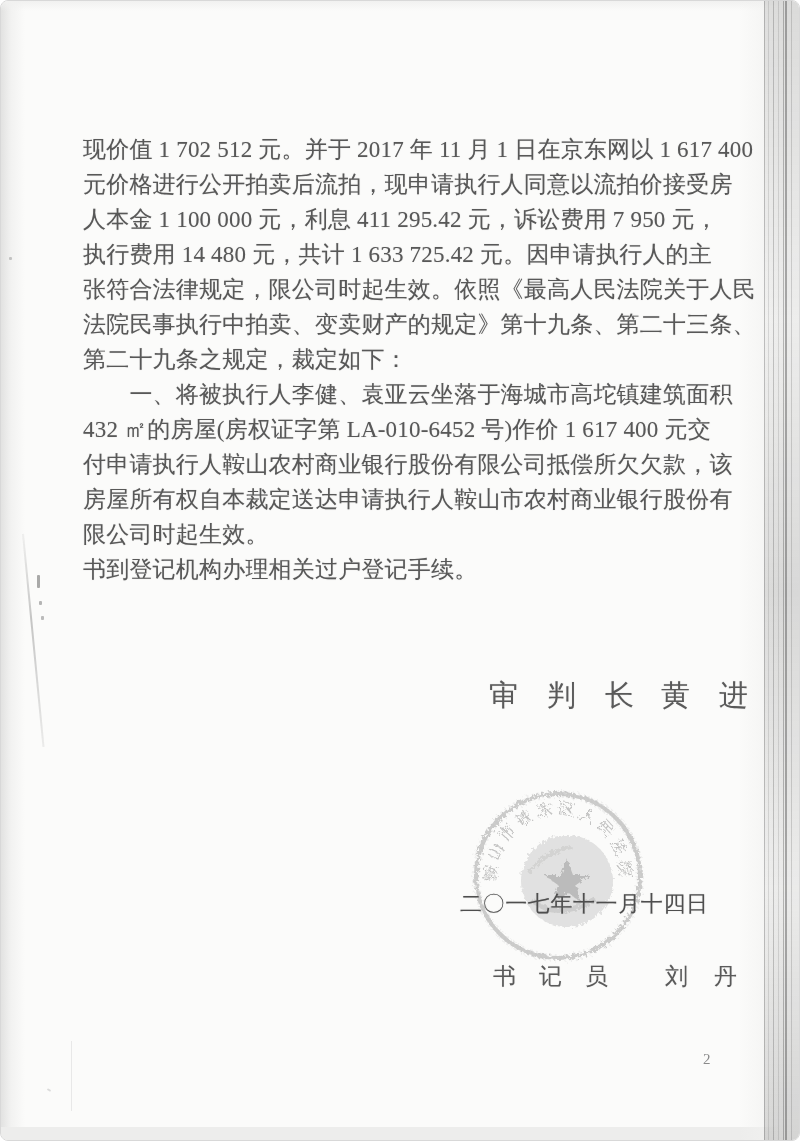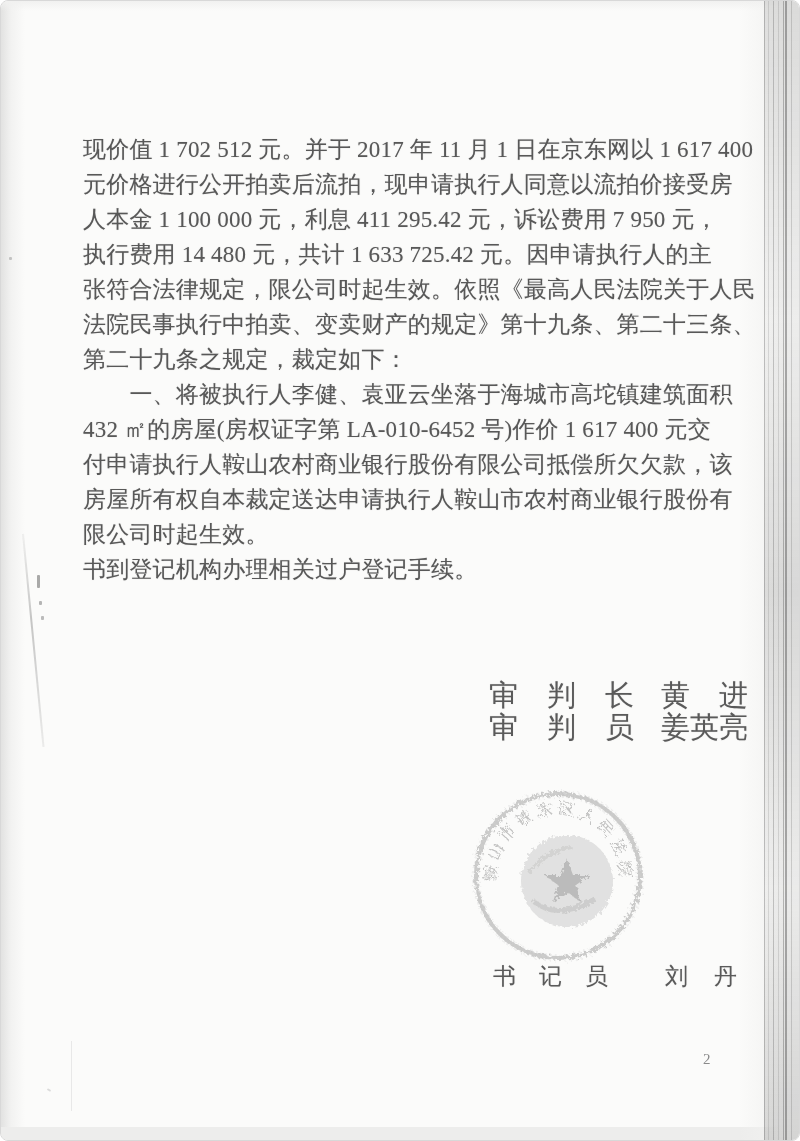--- a/index.html
+++ b/index.html
@@ -125,23 +125,20 @@
       <div class="line">书到登记机构办理相关过户登记手续。</div>
     </div>
 
   <div class="signatures">
 
       <div class="sig-row">
         <span class="sig-role">审　判　长</span><span class="sig-name">黄　进</span>
       </div>
 
 
-      <div class="sig-row">
-        <span class="sig-role">审　判　员</span><span class="sig-name">姜英亮</span>
-      </div>
     </div>
 
   <div class="seal">
     <svg width="190" height="190" viewBox="0 0 190 190">
       <defs>
         <filter id="rough" x="-25%" y="-25%" width="150%" height="150%">
           <feTurbulence type="fractalNoise" baseFrequency="0.32" numOctaves="2" result="n"></feTurbulence>
           <feDisplacementMap in="SourceGraphic" in2="n" scale="7"></feDisplacementMap>
           <feGaussianBlur stdDeviation="0.55"></feGaussianBlur>
         </filter>
@@ -154,19 +151,20 @@
         <path d="M104 78 L110 94 L127 94 L113 104 L118 121 L104 111 L90 121 L95 104 L81 94 L98 94 Z" fill="#8d8d8d" opacity="0.55"></path>
         <path d="M70 120 Q 95 140 132 118" fill="none" stroke="#9c9c9c" stroke-width="5" opacity="0.35"></path>
         <path d="M66 92 Q 80 72 108 66" fill="none" stroke="#a6a6a6" stroke-width="4" opacity="0.3"></path>
         <text font-size="16" letter-spacing="4.5" fill="#8a8a8a" opacity="0.6" font-family="Liberation Serif, serif">
           <textPath href="#sealArc" startOffset="50%" text-anchor="middle">鞍山市铁东区人民法院</textPath>
         </text>
       </g>
     </svg>
   </div>
 
+  <div class="ruling-date">二〇一七年十一月十四日</div>
 
   <div class="clerk-row">
     <span class="sig-role">书　记　员</span><span class="sig-name">刘　丹</span>
   </div>
 
   <div class="page-num">2</div>
 </div>
 
 </body></html>

